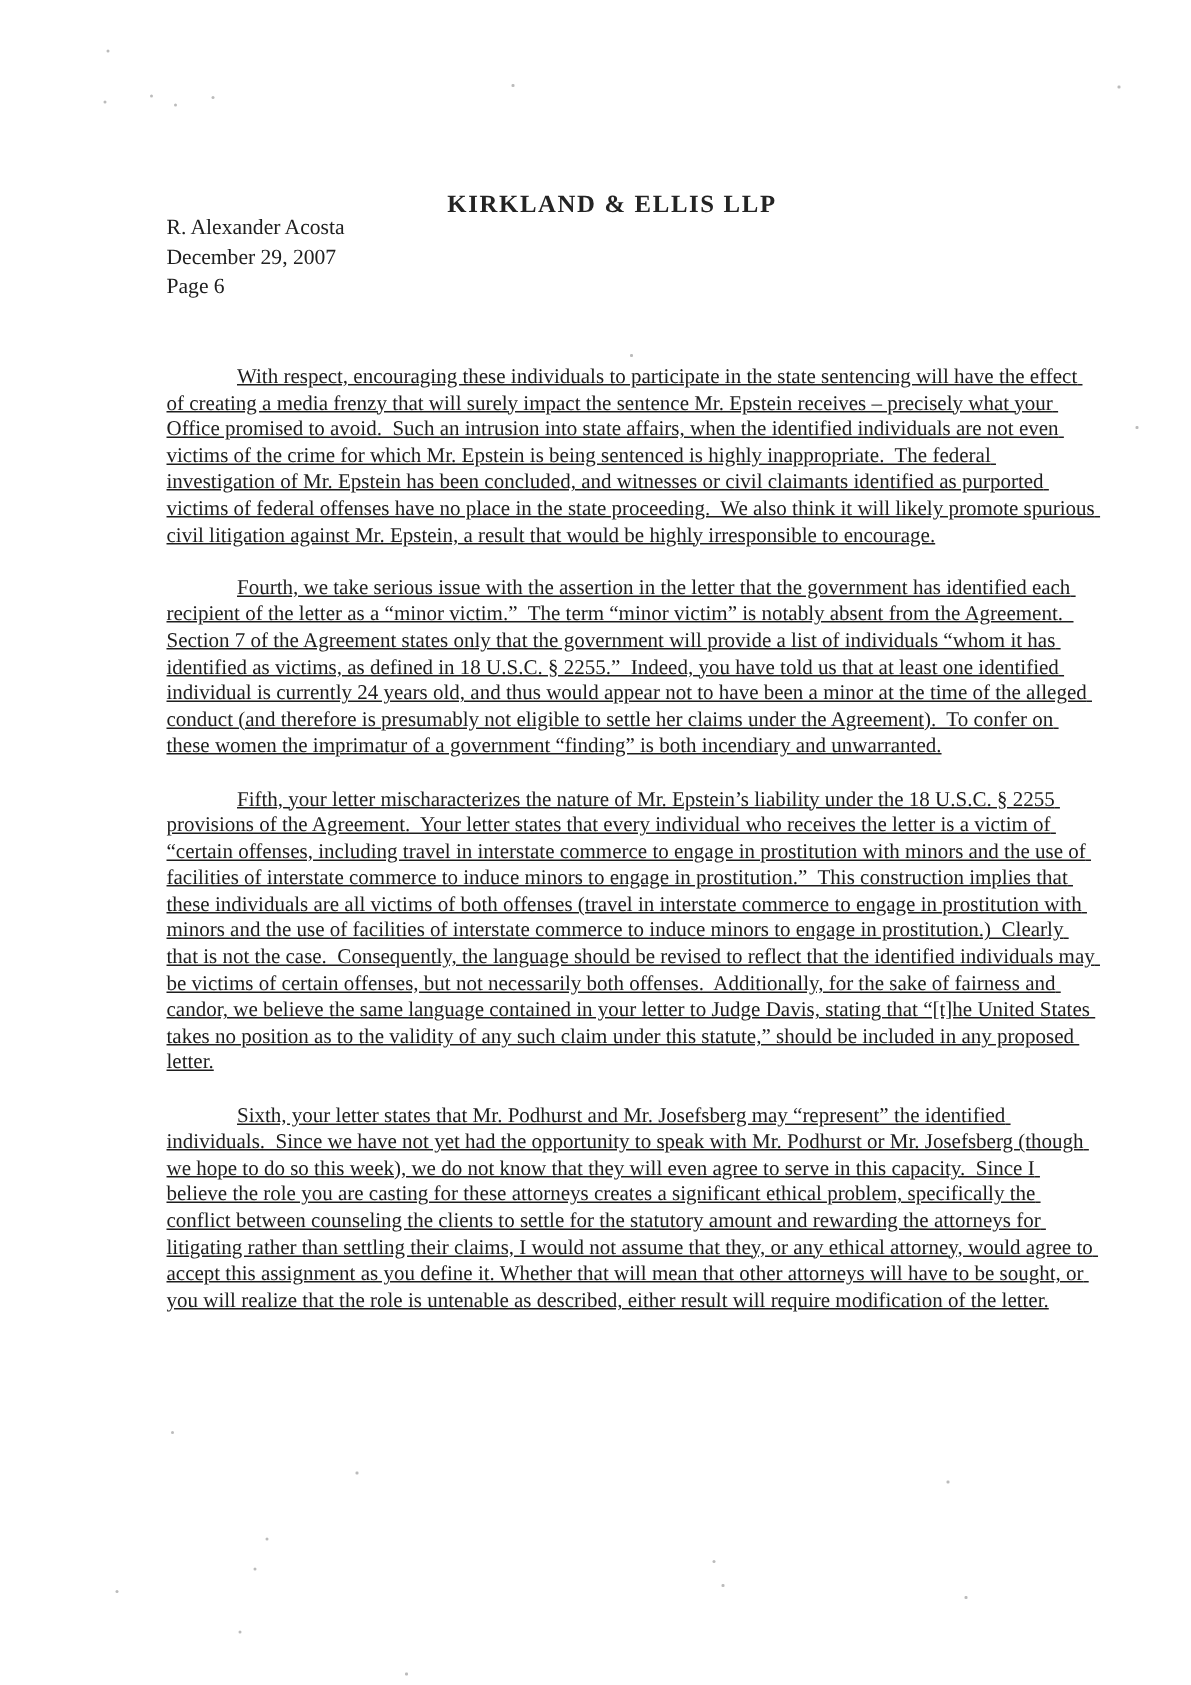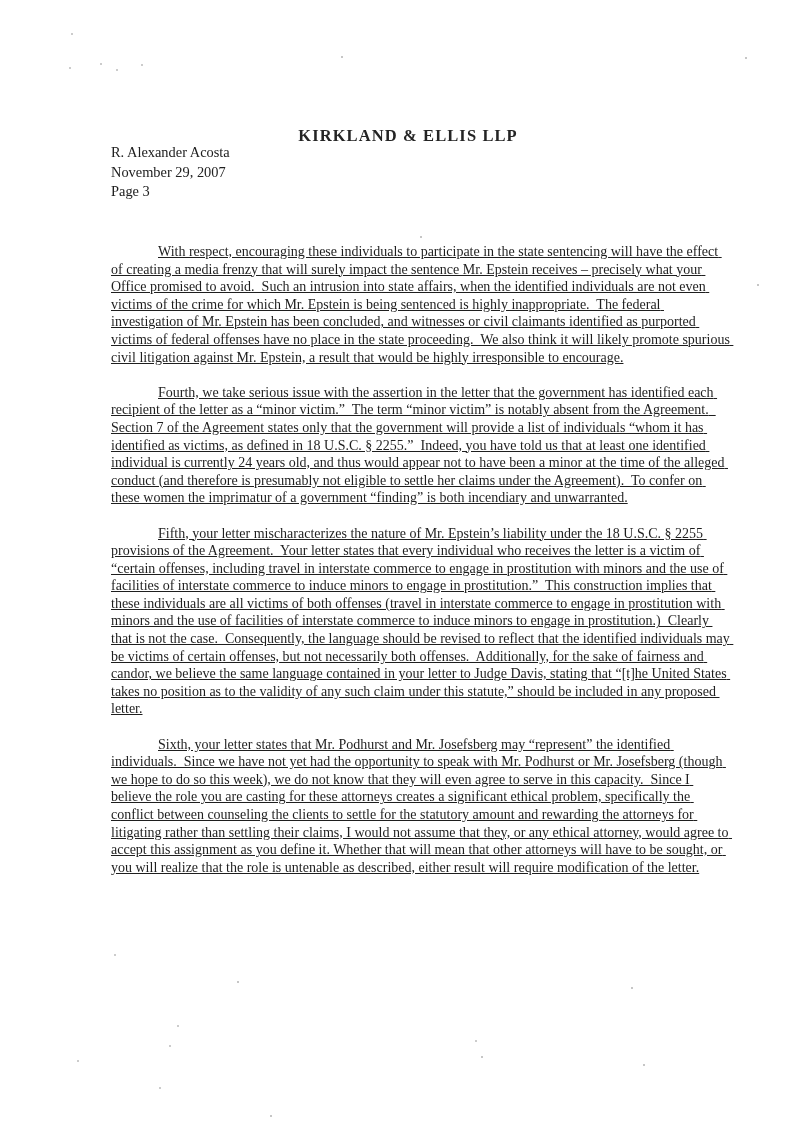--- a/index.html
+++ b/index.html
@@ -62,22 +62,22 @@
 </style>
 </head>
 <body>
 
 <div class="page">
 
   <div class="letterhead">KIRKLAND &amp; ELLIS LLP</div>
 
   <div class="recipient-block">
     <div>R. Alexander Acosta</div>
-    <div>November 29, 2007</div>
-    <div>Page 3</div>
+    <div>December 29, 2007</div>
+    <div>Page 6</div>
   </div>
 
   <div class="letter-body">
     <p>With respect, encouraging these individuals to participate in the state sentencing will have the effect of creating a media frenzy that will surely impact the sentence Mr. Epstein receives – precisely what your Office promised to avoid.  Such an intrusion into state affairs, when the identified individuals are not even victims of the crime for which Mr. Epstein is being sentenced is highly inappropriate.  The federal investigation of Mr. Epstein has been concluded, and witnesses or civil claimants identified as purported victims of federal offenses have no place in the state proceeding.  We also think it will likely promote spurious civil litigation against Mr. Epstein, a result that would be highly irresponsible to encourage.</p>
     <p>Fourth, we take serious issue with the assertion in the letter that the government has identified each recipient of the letter as a “minor victim.”  The term “minor victim” is notably absent from the Agreement.  Section 7 of the Agreement states only that the government will provide a list of individuals “whom it has identified as victims, as defined in 18 U.S.C. § 2255.”  Indeed, you have told us that at least one identified individual is currently 24 years old, and thus would appear not to have been a minor at the time of the alleged conduct (and therefore is presumably not eligible to settle her claims under the Agreement).  To confer on these women the imprimatur of a government “finding” is both incendiary and unwarranted.</p>
     <p>Fifth, your letter mischaracterizes the nature of Mr. Epstein’s liability under the 18 U.S.C. § 2255 provisions of the Agreement.  Your letter states that every individual who receives the letter is a victim of “certain offenses, including travel in interstate commerce to engage in prostitution with minors and the use of facilities of interstate commerce to induce minors to engage in prostitution.”  This construction implies that these individuals are all victims of both offenses (travel in interstate commerce to engage in prostitution with minors and the use of facilities of interstate commerce to induce minors to engage in prostitution.)  Clearly that is not the case.  Consequently, the language should be revised to reflect that the identified individuals may be victims of certain offenses, but not necessarily both offenses.  Additionally, for the sake of fairness and candor, we believe the same language contained in your letter to Judge Davis, stating that “[t]he United States takes no position as to the validity of any such claim under this statute,” should be included in any proposed letter.</p>
     <p>Sixth, your letter states that Mr. Podhurst and Mr. Josefsberg may “represent” the identified individuals.  Since we have not yet had the opportunity to speak with Mr. Podhurst or Mr. Josefsberg (though we hope to do so this week), we do not know that they will even agree to serve in this capacity.  Since I believe the role you are casting for these attorneys creates a significant ethical problem, specifically the conflict between counseling the clients to settle for the statutory amount and rewarding the attorneys for litigating rather than settling their claims, I would not assume that they, or any ethical attorney, would agree to accept this assignment as you define it. Whether that will mean that other attorneys will have to be sought, or you will realize that the role is untenable as described, either result will require modification of the letter.</p>
   </div>
 
   <div id="speck-layer">

